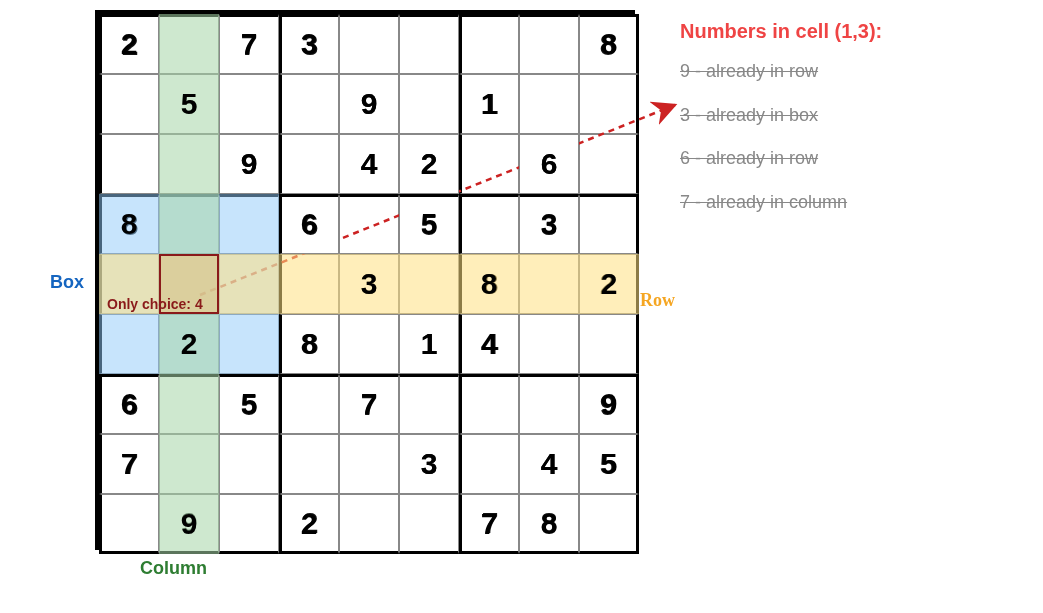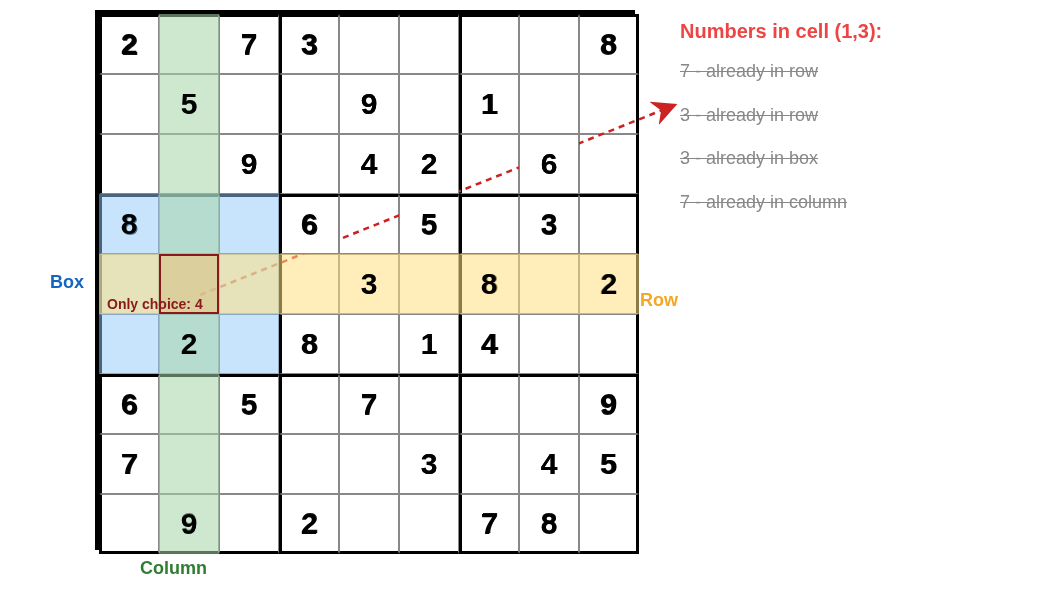--- a/index.html
+++ b/index.html
@@ -250,29 +250,29 @@
         <span style="position: absolute; left: 480px; top: 420px; width: 60px; height: 60px; display: flex; align-items: center; justify-content: center; font-size: 30px; font-weight: bold; z-index: 8;">5</span>
         <span style="position: absolute; left: 60px; top: 480px; width: 60px; height: 60px; display: flex; align-items: center; justify-content: center; font-size: 30px; font-weight: bold; z-index: 8;">9</span>
         <span style="position: absolute; left: 180px; top: 480px; width: 60px; height: 60px; display: flex; align-items: center; justify-content: center; font-size: 30px; font-weight: bold; z-index: 8;">2</span>
         <span style="position: absolute; left: 360px; top: 480px; width: 60px; height: 60px; display: flex; align-items: center; justify-content: center; font-size: 30px; font-weight: bold; z-index: 8;">7</span>
         <span style="position: absolute; left: 420px; top: 480px; width: 60px; height: 60px; display: flex; align-items: center; justify-content: center; font-size: 30px; font-weight: bold; z-index: 8;">8</span>
         <div class="only-choice" id="only-choice" style="left: 8px; top: 282px; z-index: 7;">Only choice: 4</div>
       </div>
   </div>
 
   <div class="label label-box" style="left:50px; top:272px;">Box</div>
-  <div class="label label-row" style="left:640px; top:290px;">Row</div>
+  <div class="label label-row" style="left:640px; top:290px;font-family:Liberation Serif, serif;">Row</div>
   <div class="label label-col" style="left:140px; top:558px;">Column</div>
 
   <div class="candidates">
     <div class="cand-title">Numbers in cell (1,3):</div>
     <div id="cand-list">
-        <div class="cand eliminated">7 - already in row</div>
-        <div class="cand eliminated">3 - already in row</div>
+        <div class="cand eliminated">9 - already in row</div>
         <div class="cand eliminated">3 - already in box</div>
+        <div class="cand eliminated">6 - already in row</div>
         <div class="cand eliminated">7 - already in column</div>
       </div>
   </div>
 
   <svg class="arrow-svg">
     <defs>
       <marker id="ah" markerWidth="12" markerHeight="12" refX="9" refY="5" orient="auto">
         <path d="M0,0 L10,5 L0,10 L3,5 Z" fill="#c22"></path>
       </marker>
     </defs>

